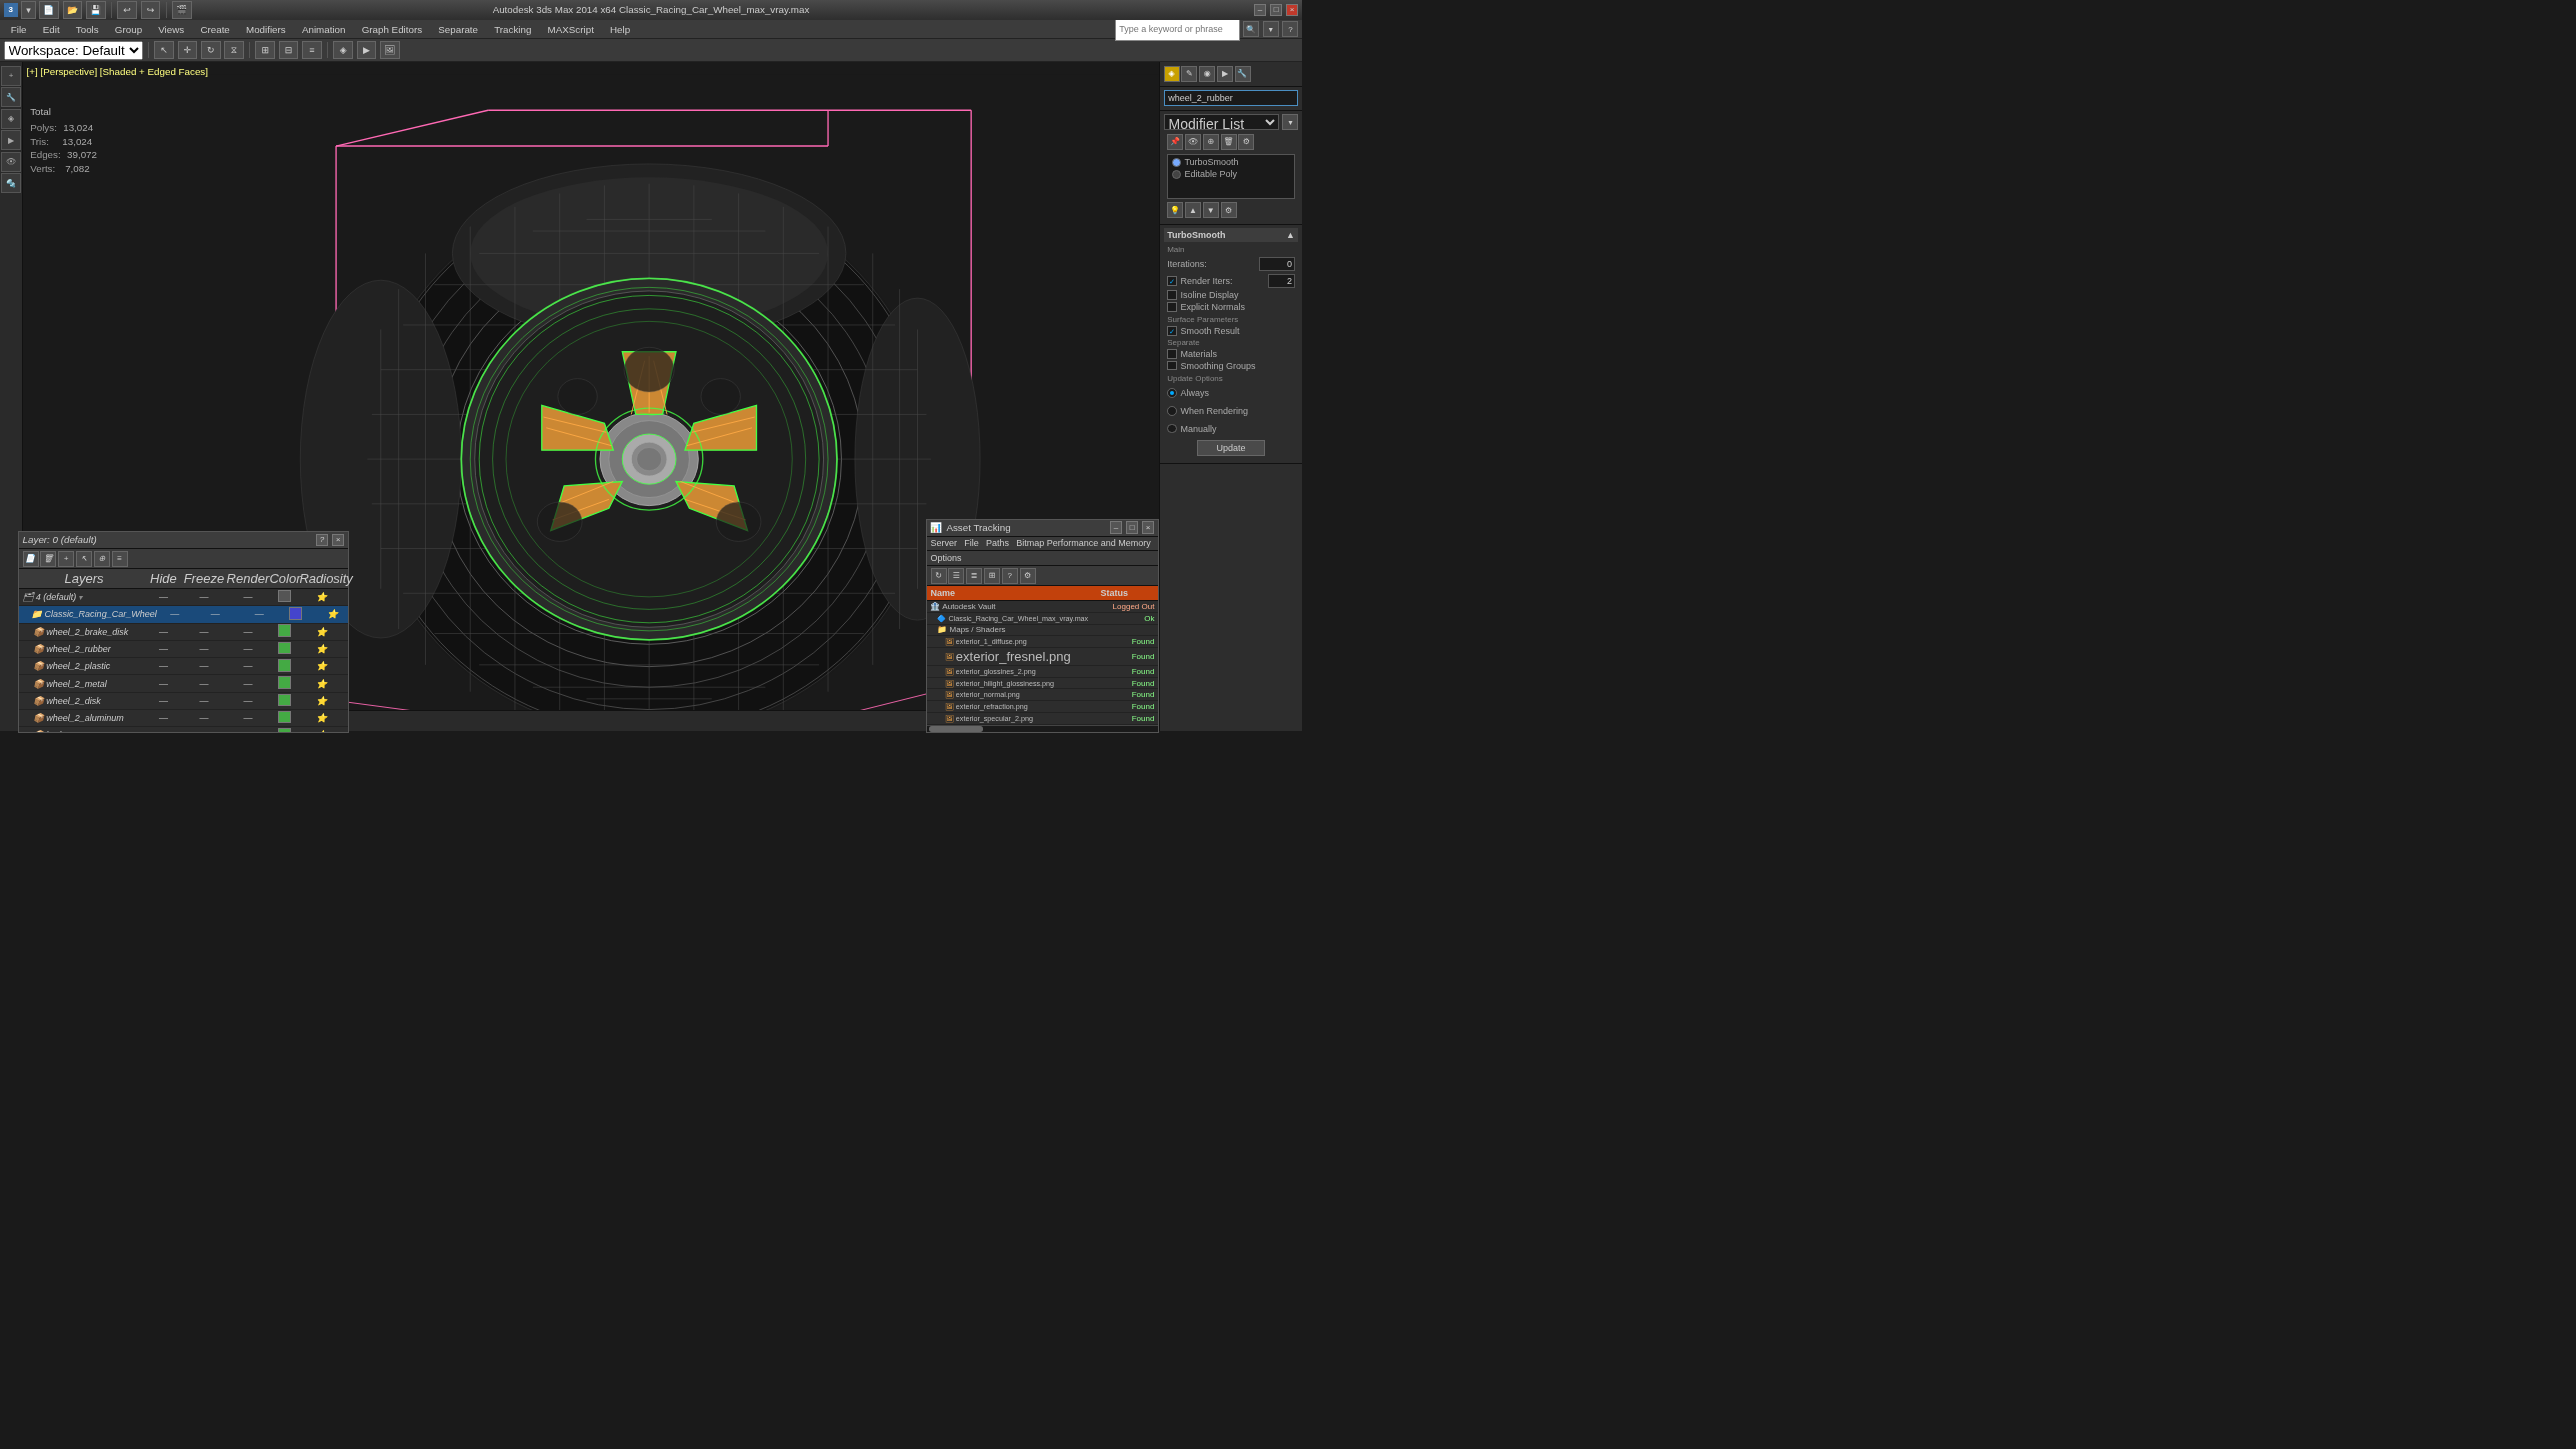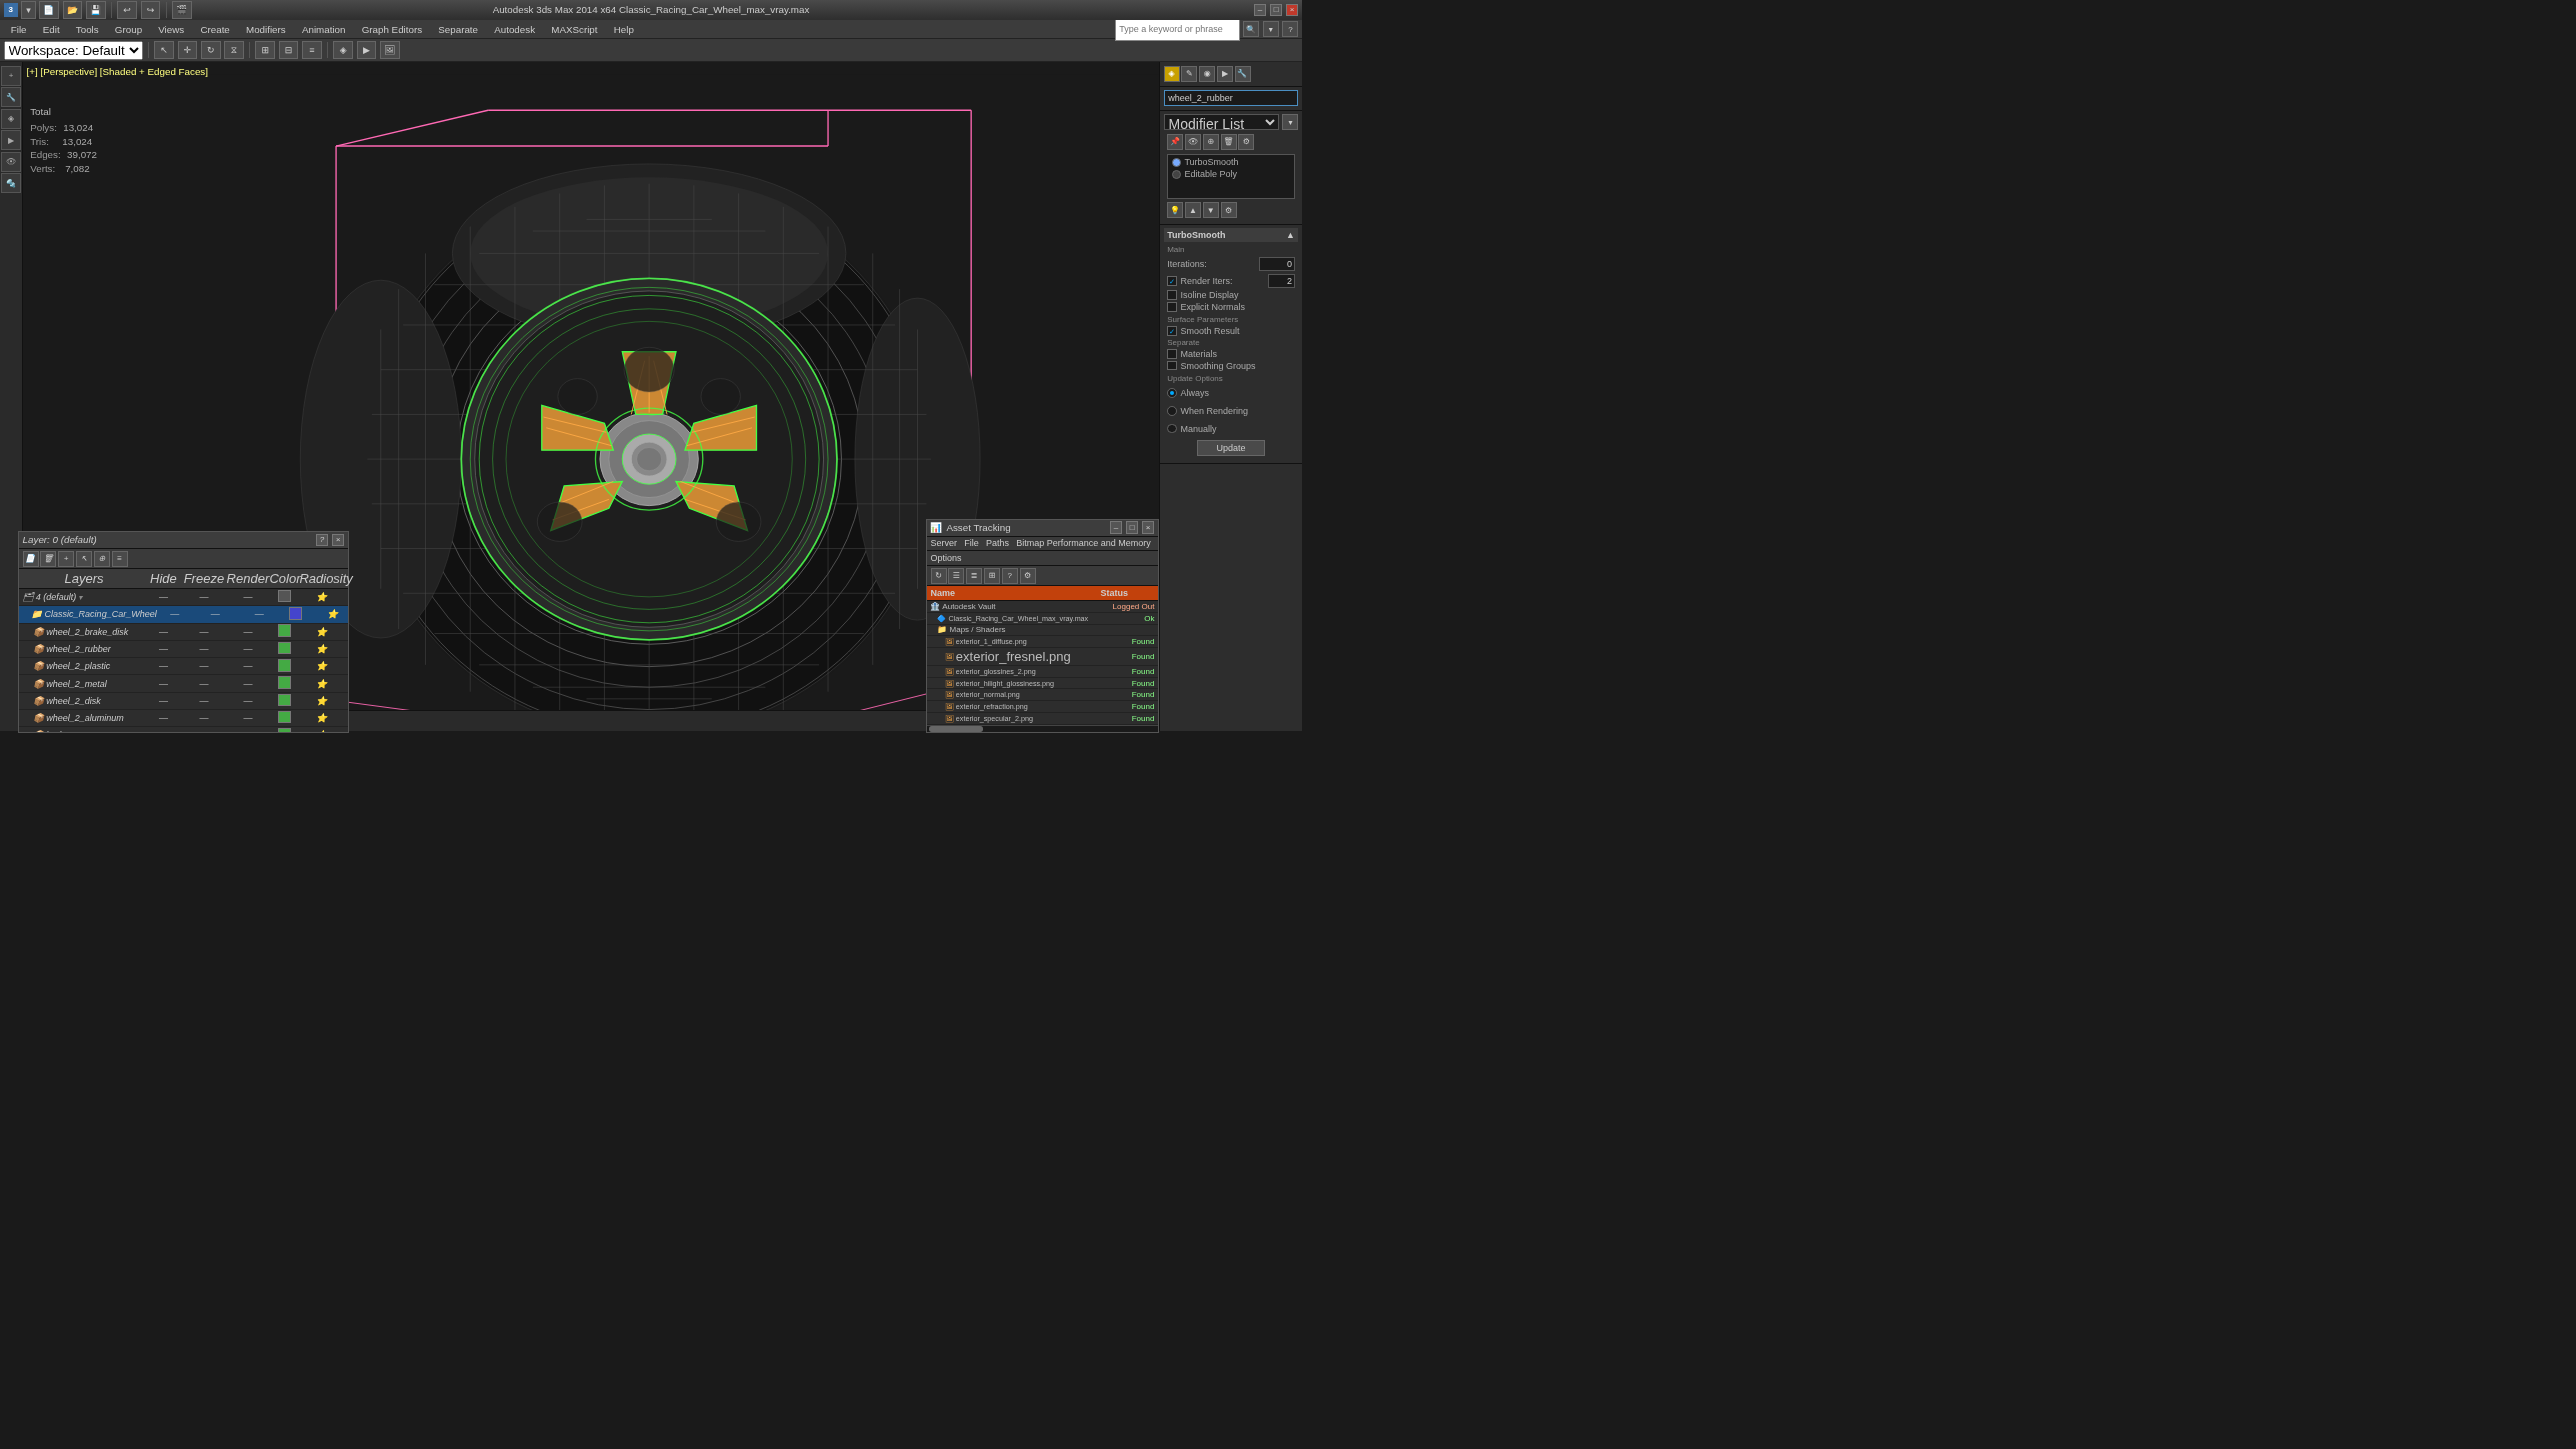--- a/index.html
+++ b/index.html
@@ -388,21 +388,21 @@
   <div class="menu-item">File</div>
   <div class="menu-item">Edit</div>
   <div class="menu-item">Tools</div>
   <div class="menu-item">Group</div>
   <div class="menu-item">Views</div>
   <div class="menu-item">Create</div>
   <div class="menu-item">Modifiers</div>
   <div class="menu-item">Animation</div>
   <div class="menu-item">Graph Editors</div>
   <div class="menu-item">Separate</div>
-  <div class="menu-item">Autodesk</div>
+  <div class="menu-item">Tracking</div>
   <div class="menu-item">MAXScript</div>
   <div class="menu-item">Help</div>
   <div style="margin-left:auto;display:flex;align-items:center;gap:3.6px;">
     <input type="text" id="search-box" class="search-input" placeholder="Type a keyword or phrase" style="">
     <div class="search-icon-btn">🔍</div>
     <div class="search-icon-btn">▾</div>
     <div class="search-icon-btn">?</div>
   </div>
 </div>
 

